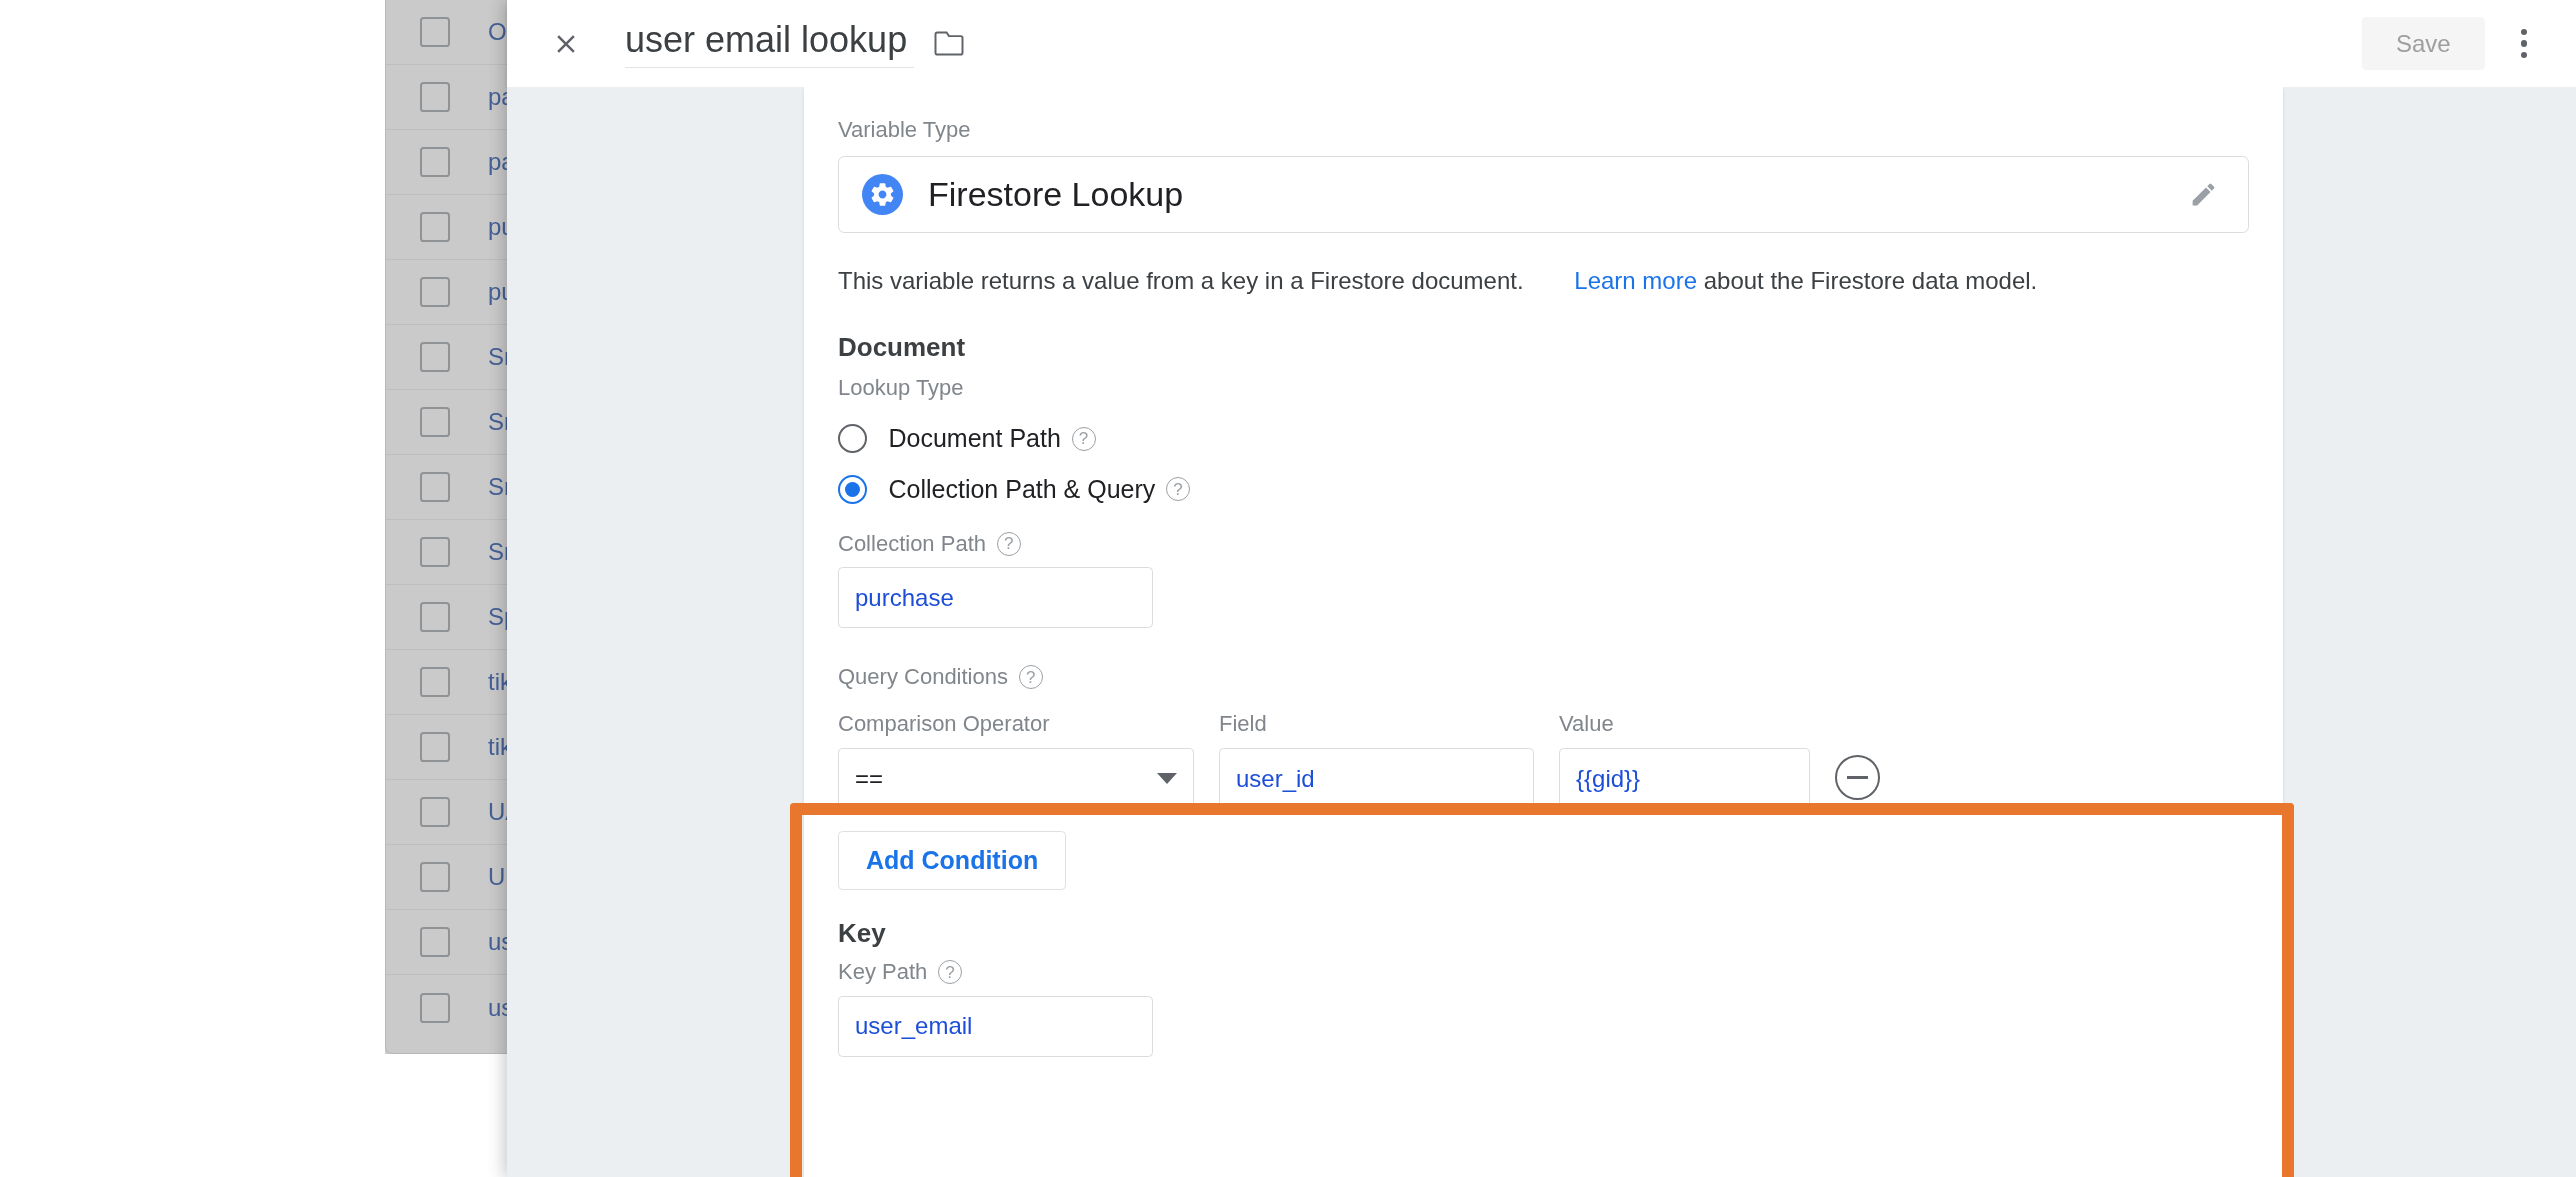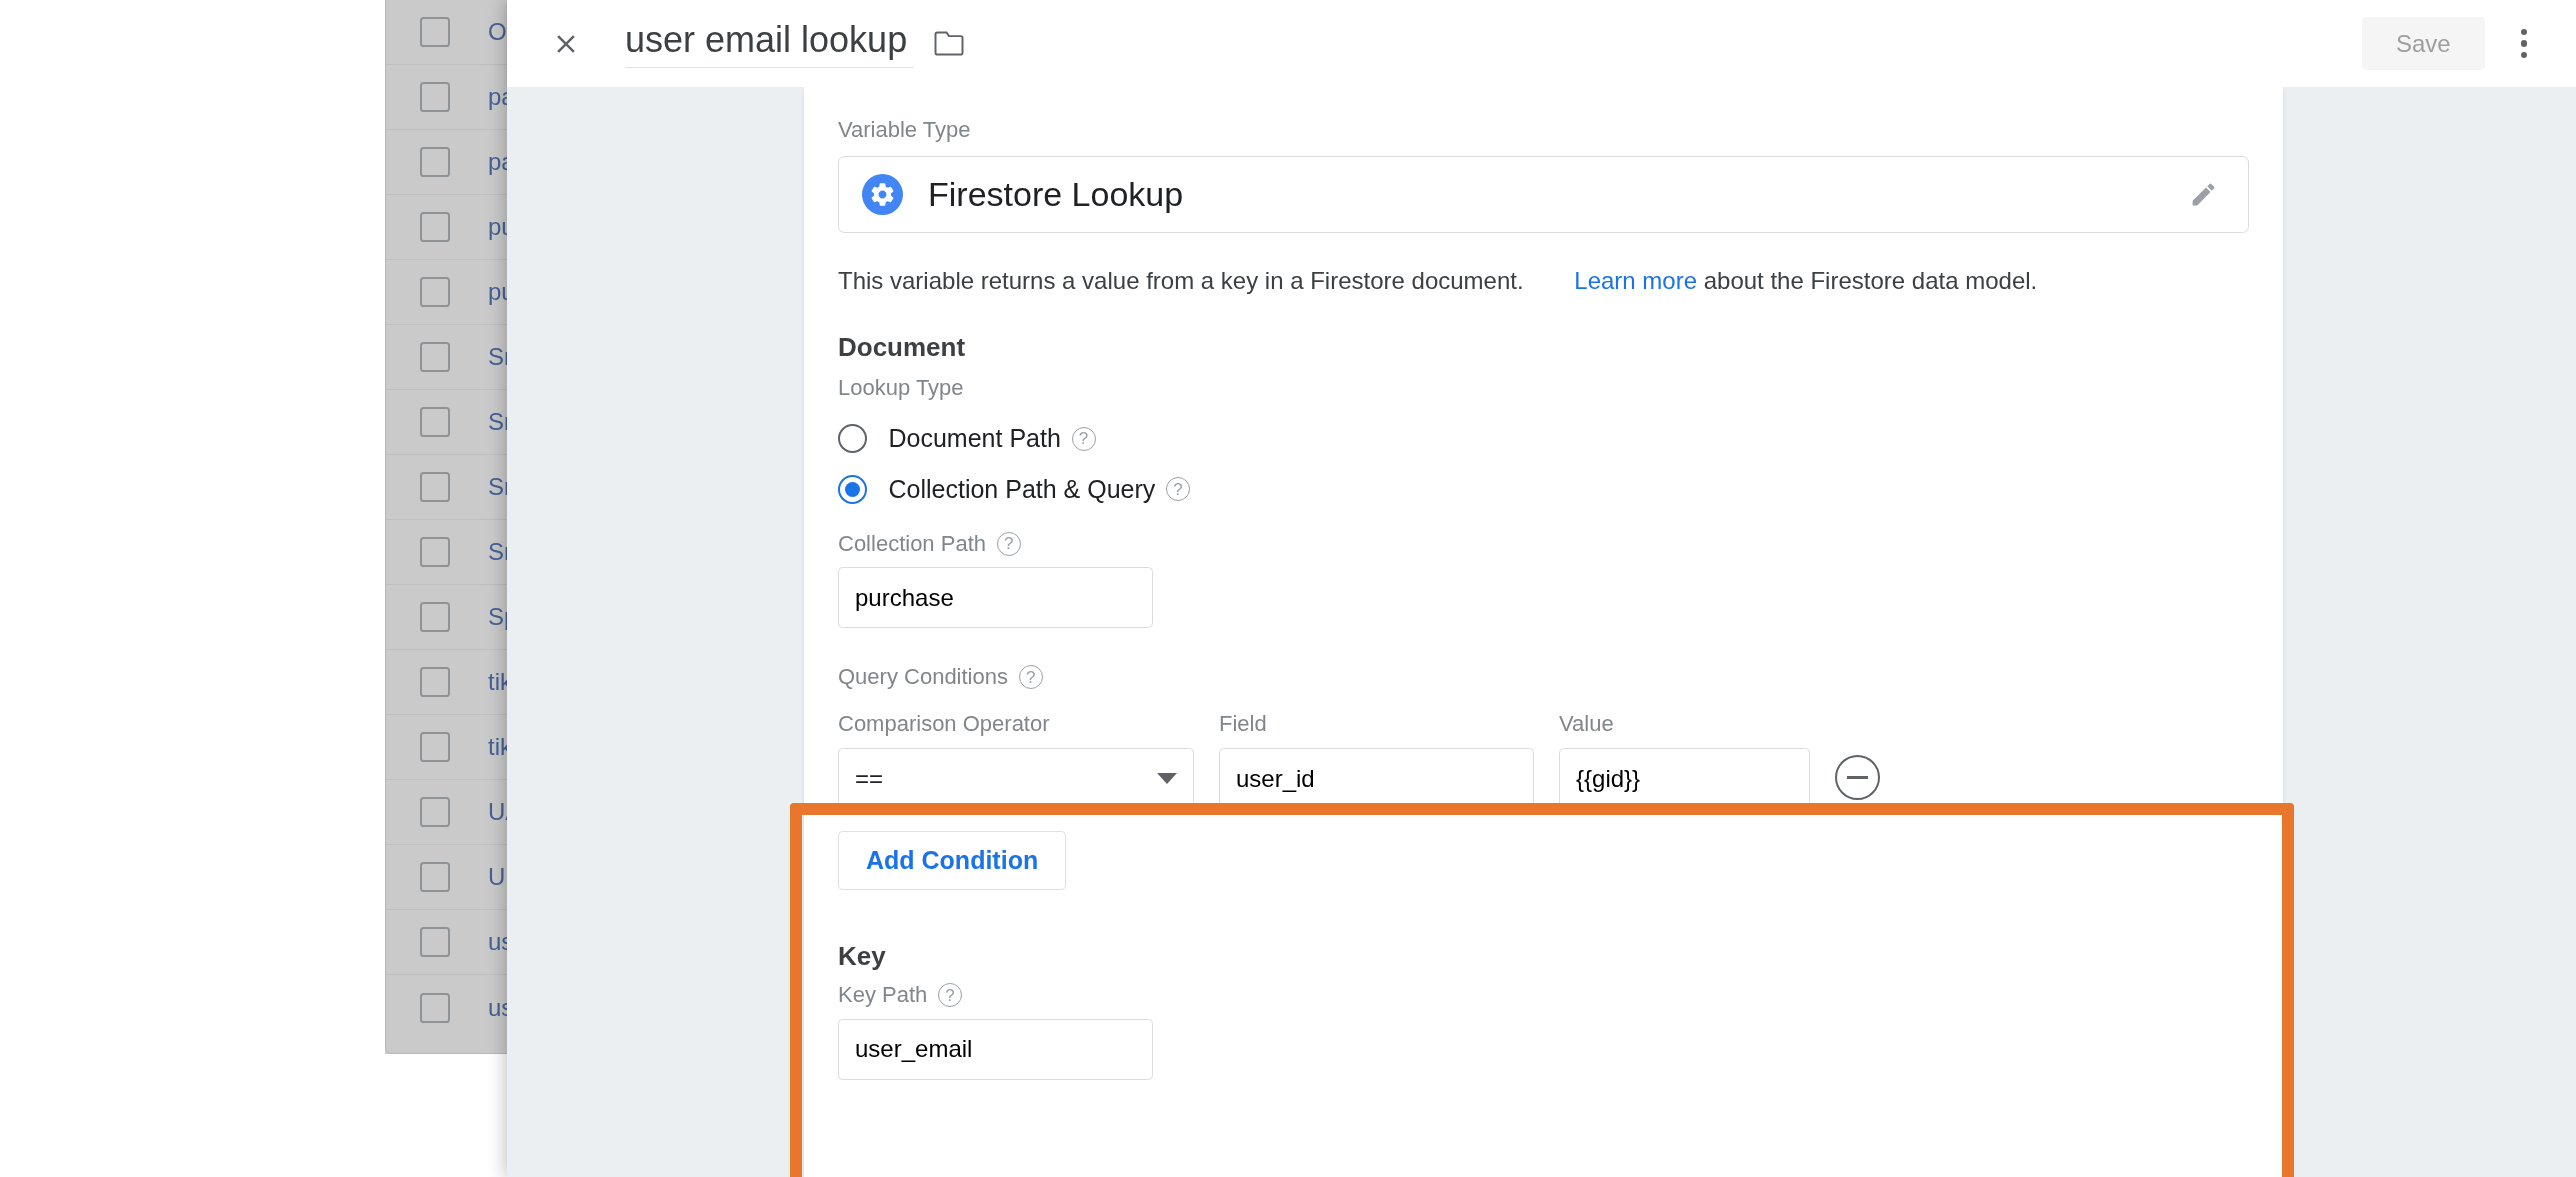--- a/index.html
+++ b/index.html
@@ -162,21 +162,21 @@
   
   .input-wrap {
     display: flex; align-items: stretch;
     height: 61px; width: 100%;
     border: 0.9px solid #dadce0; border-radius: 4.5px;
     background: #ffffff; overflow: hidden;
     margin-top: 10.7px;
   }
   .input-wrap input {
     flex: 1 1 auto; border: none; outline: none;
-    padding: 0 16px; font-size: 24px; color: #000000;
+    padding: 0 16px; font-size: 24px; color: #1d4ed8;
     font-family: "Liberation Sans", sans-serif; background: transparent;
   }
 
   .select-wrap {
     display:flex; align-items:center; height:61px;
     border: 0.9px solid #dadce0; border-radius:4.5px;
     padding: 0 16px; margin-top: 10.7px; background:#fff; cursor:pointer;
   }
   .select-val { font-size: 24px; color: #202124; }
   .caret { margin-left:auto; width:0; height:0;
@@ -395,21 +395,21 @@
             </div>
 
             <div style="padding-bottom:9px;">
               <div class="minus-btn"></div>
             </div>
           </div>
 
           <button class="add-cond-btn">Add Condition</button>
         </div>
 
-        <div style="margin-top:51px;">
+        <div style="margin-top:28px;">
           <div class="section-title">Key</div>
           <div style="display:flex;align-items:center;margin-top:10.7px;">
             <span class="field-label">Key Path</span>
             <span class="help">?</span>
           </div>
           <div class="input-wrap" style="width:315px;">
             <input type="text" value="user_email" style="">
 
           </div>
         </div>

